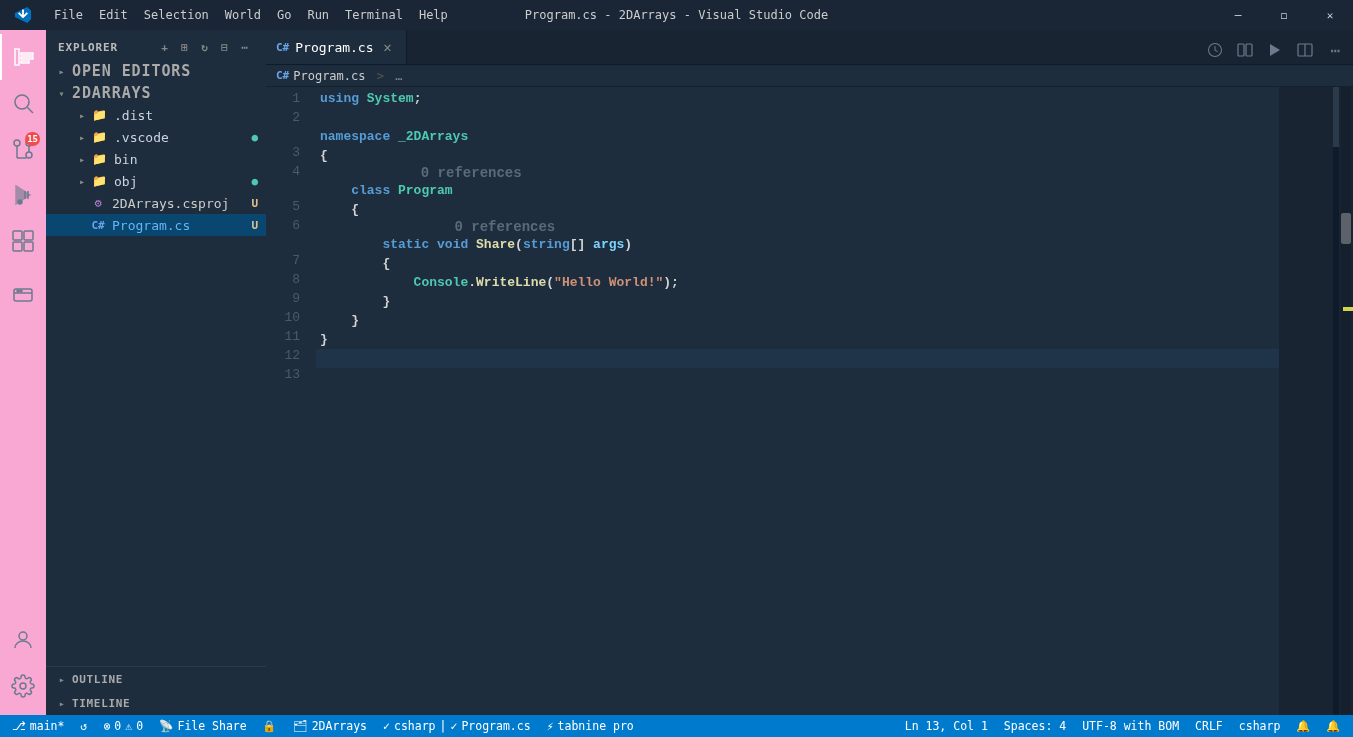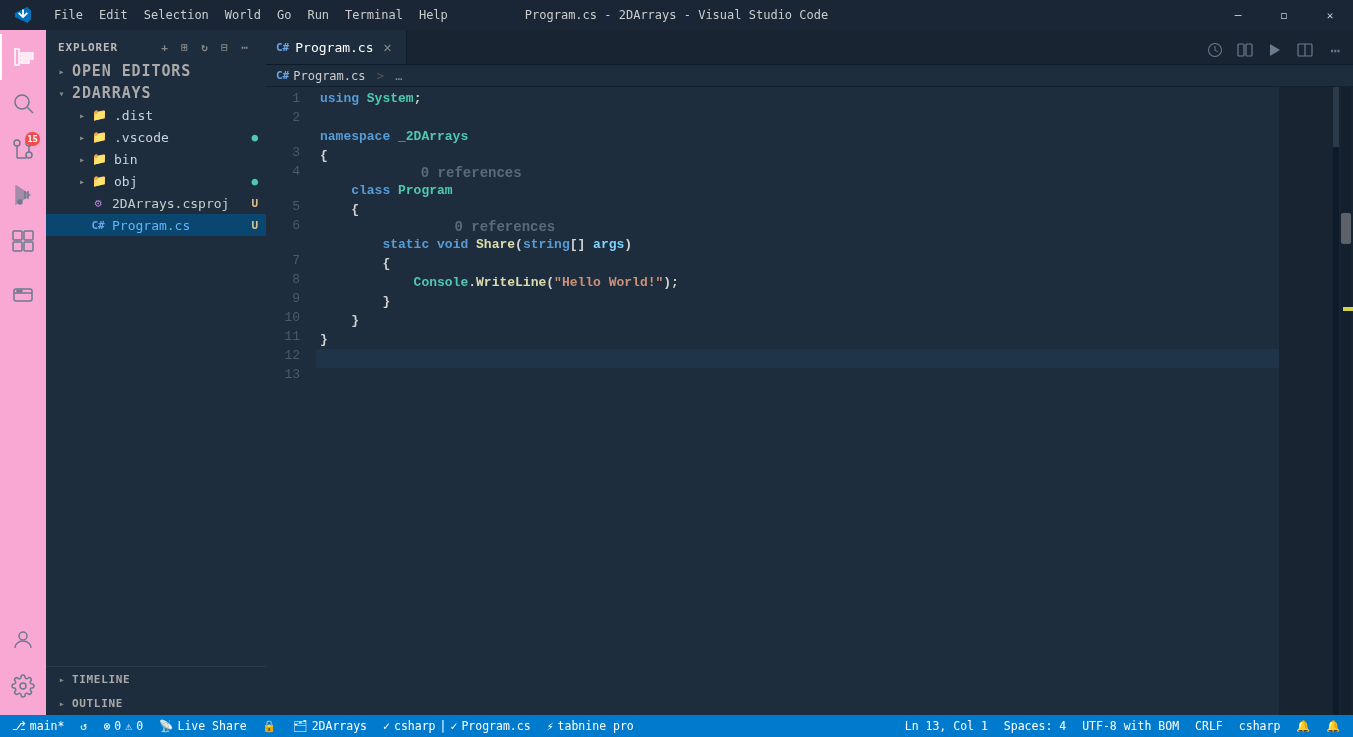--- a/index.html
+++ b/index.html
@@ -587,25 +587,25 @@
         <div class="file-item indent-1 selected">
           <span class="file-icon" style="color:#67a5e8; font-weight:bold; font-size:11px; margin-left:16px;">C#</span>
           <span class="file-name" style="color:#64b5f6;">Program.cs</span>
           <span class="file-badge badge-yellow">U</span>
         </div>
       </div>
     </div>
     <div id="sidebar-bottom">
       <div class="outline-header">
         <span class="chevron closed"></span>
-        <span>TIMELINE</span>
+        <span>OUTLINE</span>
       </div>
       <div class="outline-header">
         <span class="chevron closed"></span>
-        <span>OUTLINE</span>
+        <span>TIMELINE</span>
       </div>
     </div>
   </div>
 
   <div id="editor-area">
 
     <div id="tab-bar">
       <div class="editor-tab active">
         <span class="cs-icon">C#</span>
         <span>Program.cs</span>
@@ -745,21 +745,21 @@
     <span>↺</span>
   </div>
   <div class="status-item">
     <span>⊗</span>
     <span>0</span>
     <span>⚠</span>
     <span>0</span>
   </div>
   <div class="status-item">
     <span>📡</span>
-    <span>Live Share</span>
+    <span>File Share</span>
   </div>
   <div class="status-item">
     <span>🔒</span>
   </div>
   <div class="status-item">
     <span>🗂</span>
     <span>2DArrays</span>
   </div>
   <div class="status-item">
     <span>✓</span>

